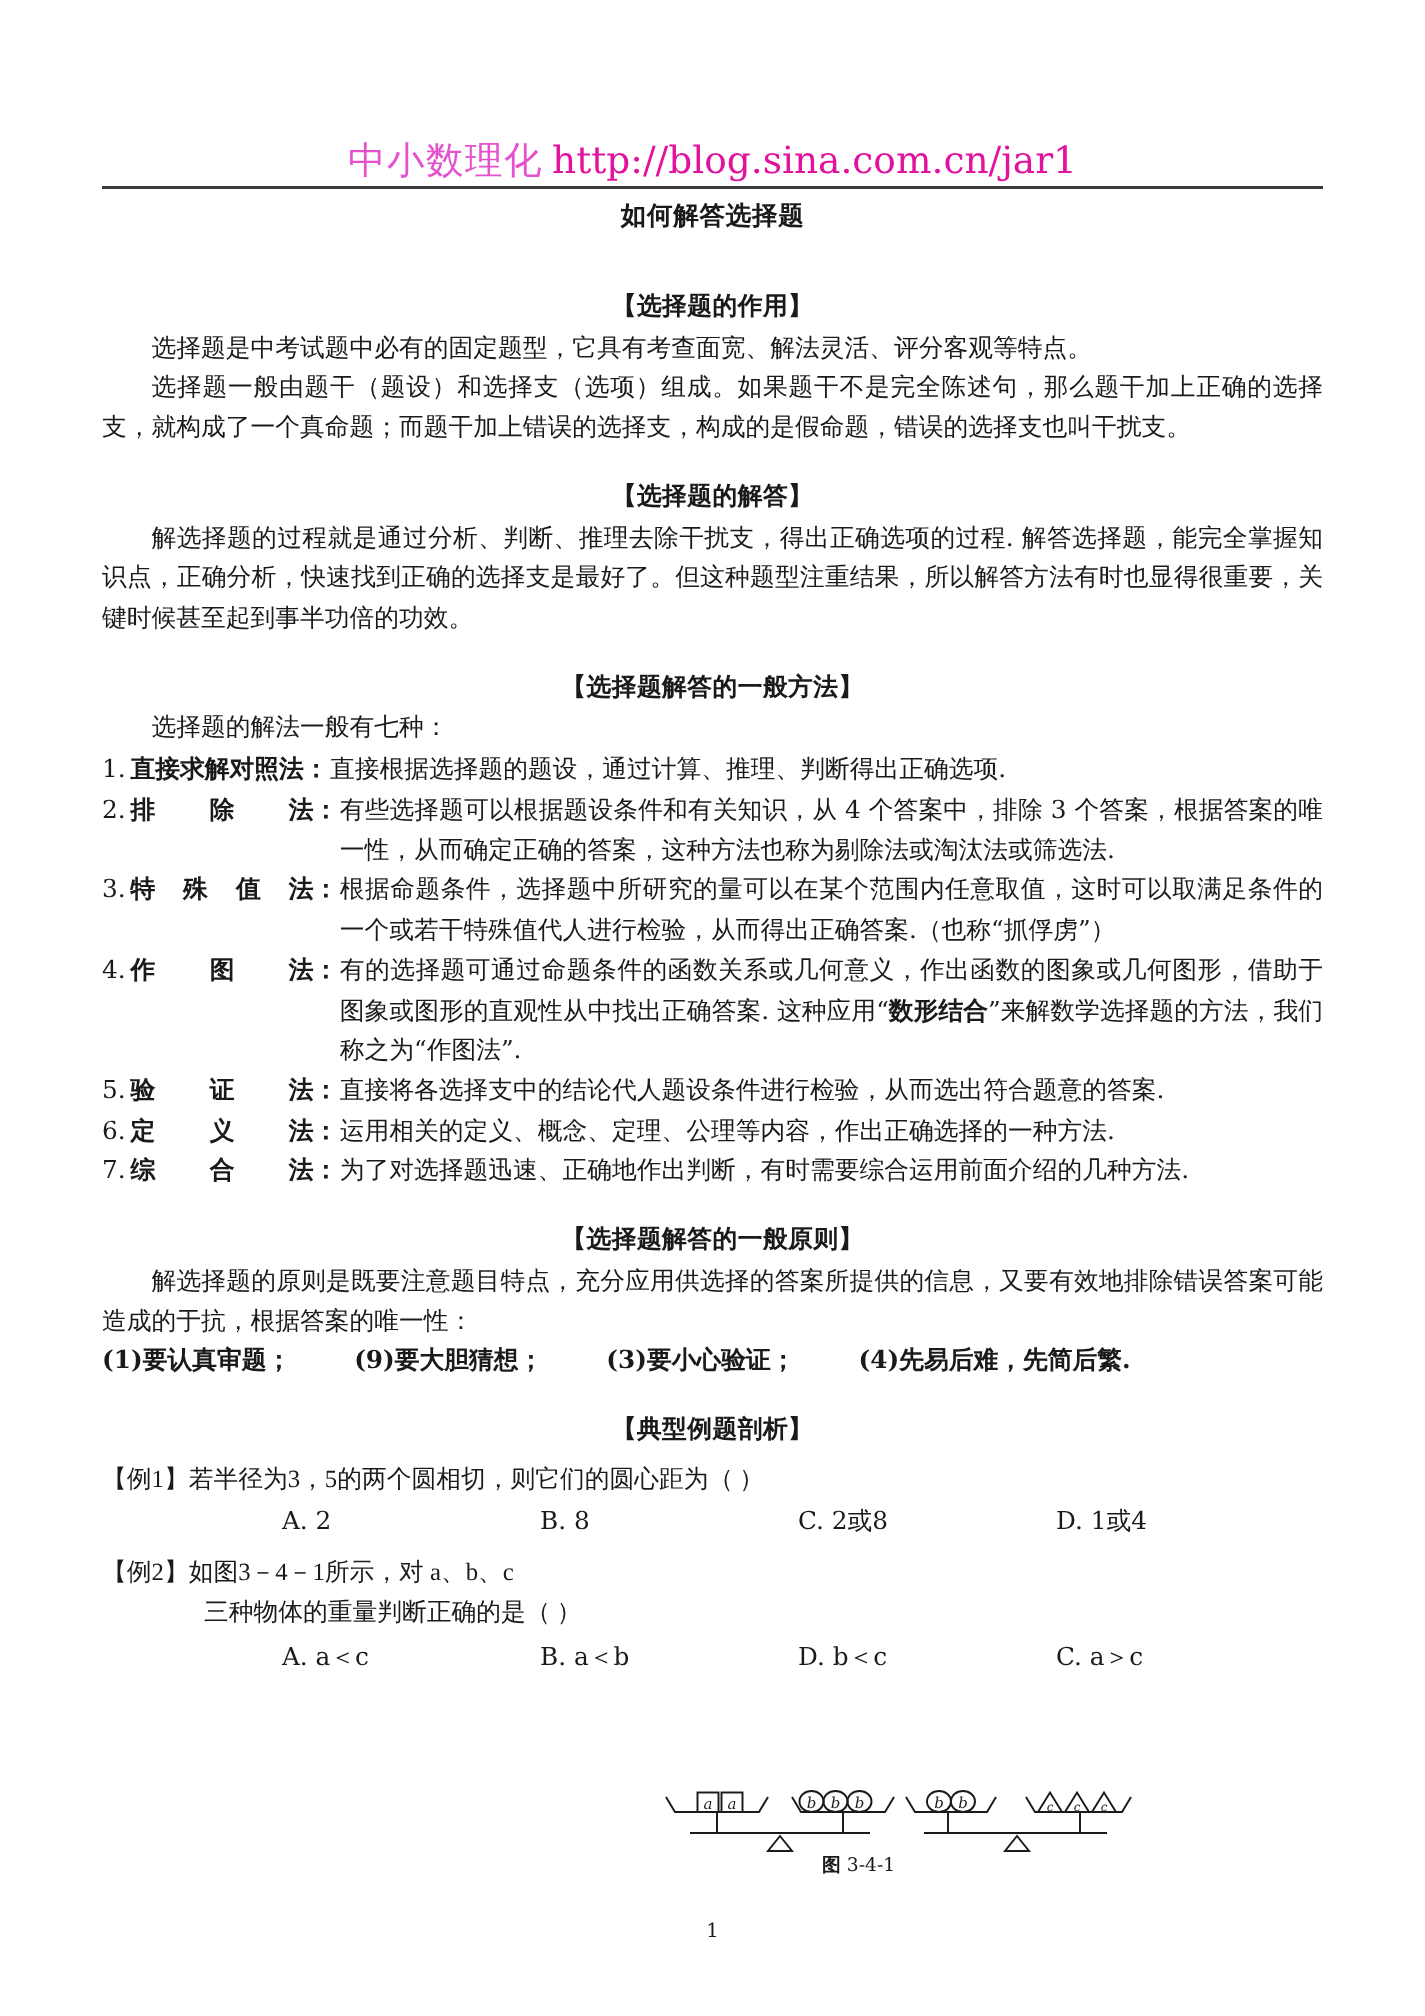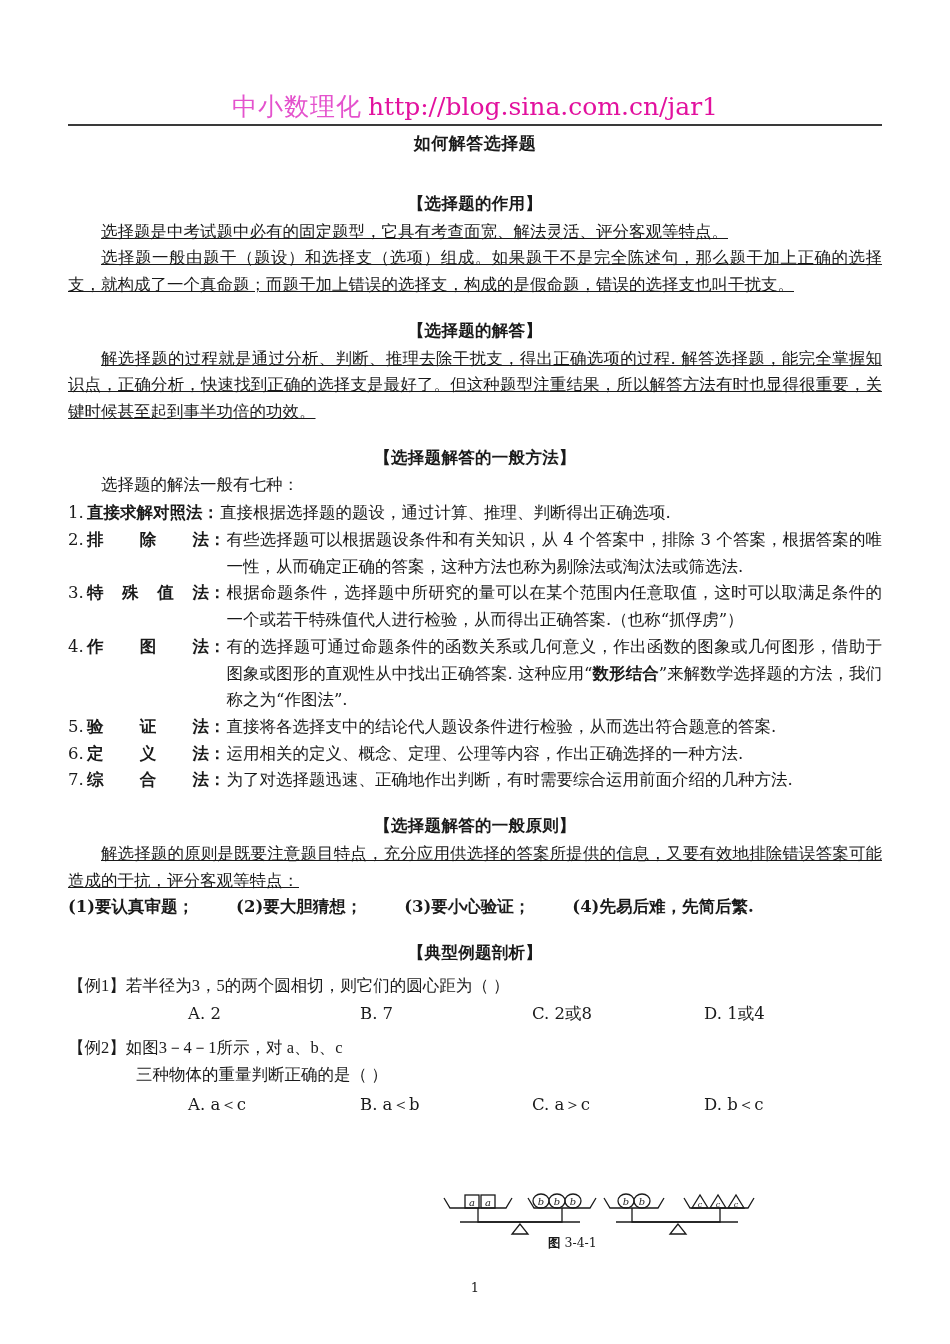--- a/index.html
+++ b/index.html
@@ -76,21 +76,20 @@
     margin-top: 19px;
     margin-bottom: 1px;
     letter-spacing: 0.3px;
     text-align: center;
   }
   .para {
     text-indent: 2em;
     text-align: justify;
     font-size: 16.5px;
     line-height: 1.62;
-    text-decoration: underline;
   }
   .sub-line {
     text-indent: 2em;
     font-size: 16.5px;
     line-height: 1.62;
   }
   
   .methods { margin-top: 1px; }
   .method-row {
     display: flex;
@@ -276,48 +275,48 @@
             <span>综</span>
             <span>合</span>
             <span>法</span>
           </span>
         <span class="m-colon">：</span>
         <span class="m-body">为了对选择题迅速、正确地作出判断，有时需要综合运用前面介绍的几种方法.</span>
       </div>
     </div>
 
     <div class="sec-head">【选择题解答的一般原则】</div>
-    <div class="para">解选择题的原则是既要注意题目特点，充分应用供选择的答案所提供的信息，又要有效地排除错误答案可能造成的于抗，评分客观等特点：</div>
+    <div class="para">解选择题的原则是既要注意题目特点，充分应用供选择的答案所提供的信息，又要有效地排除错误答案可能造成的于抗，根据答案的唯一性：</div>
     <div class="principles">
       <span>(1)要认真审题；</span>
-      <span>(2)要大胆猜想；</span>
+      <span>(9)要大胆猜想；</span>
       <span>(3)要小心验证；</span>
       <span>(4)先易后难，先简后繁.</span>
     </div>
 
     <div class="sec-head">【典型例题剖析】</div>
 
     <div class="ex-block">
       <div class="ex-line">【例1】若半径为3，5的两个圆相切，则它们的圆心距为（  ）</div>
       <div class="opts">
         <span>A. 2</span>
-        <span>B. 7</span>
+        <span>B. 8</span>
         <span>C. 2或8</span>
         <span>D. 1或4</span>
       </div>
     </div>
 
     <div class="ex-block ex2-wrap">
       <div class="ex-line ex2-text">【例2】如图3－4－1所示，对 a、b、c</div>
       <div class="ex-line ex2-text ex2-indent">三种物体的重量判断正确的是（    ）</div>
       <div class="opts2">
         <span>A. a＜c</span>
         <span>B. a＜b</span>
+        <span>D. b＜c</span>
         <span>C. a＞c</span>
-        <span>D. b＜c</span>
       </div>
     </div>
 
   </div>
 
   <div class="figure">
     <svg width="320" height="48" viewBox="0 0 320 48">
       <g stroke="#1a1a1a" fill="none" stroke-width="1.3">
 
         <path d="M4 6 L10 16 L66 16 L72 6"></path>

